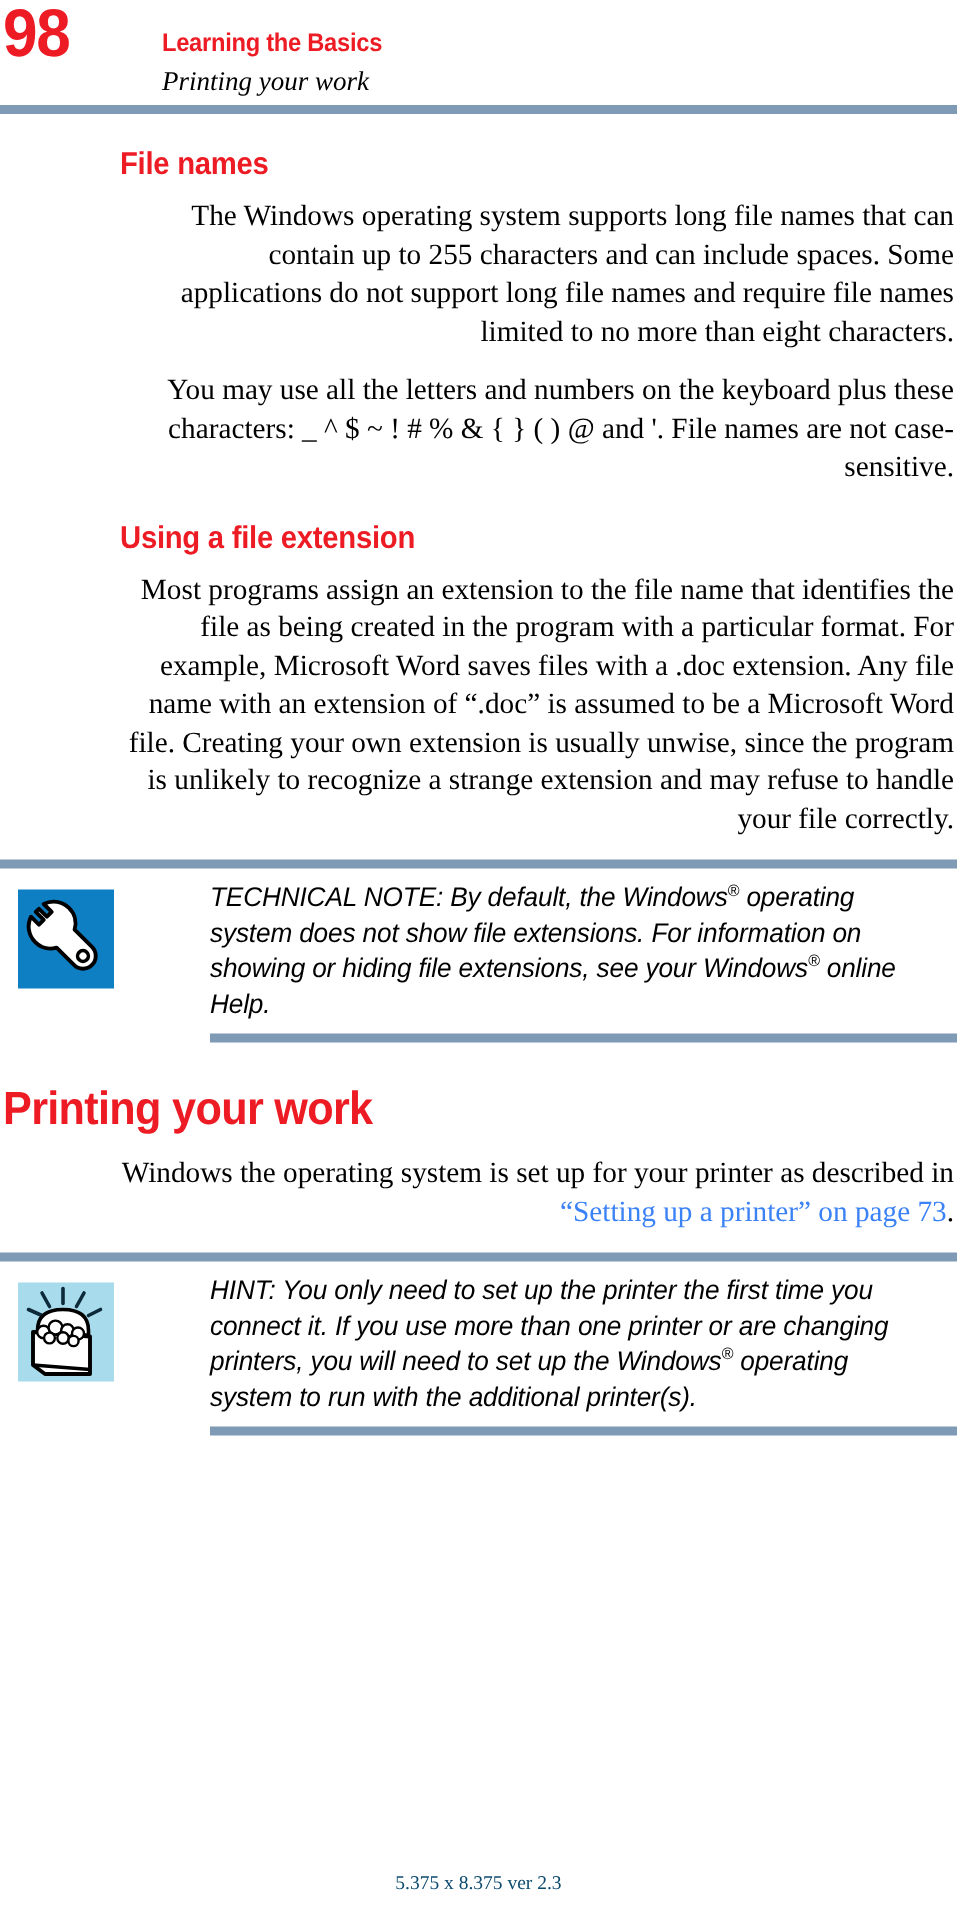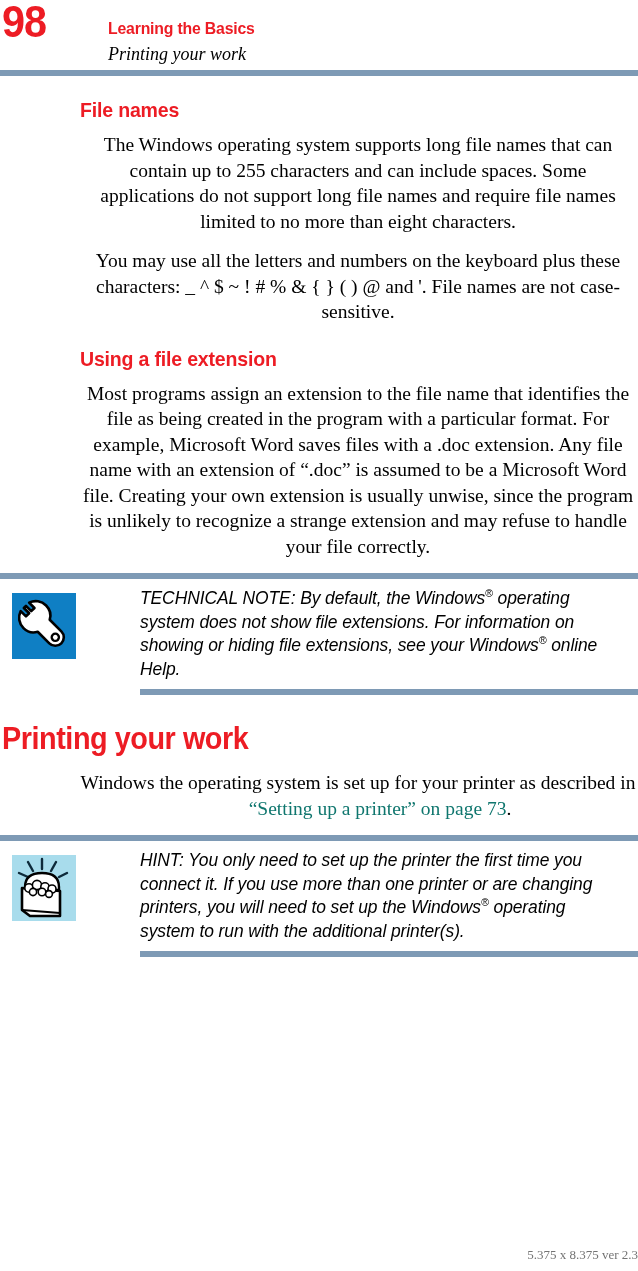--- a/index.html
+++ b/index.html
@@ -105,24 +105,24 @@
     margin: 26px 0 14px 2px;
     letter-spacing: -0.5px;
     transform: scaleX(0.93);
     transform-origin: left top;
   }
   p.body {
     font-family: "Liberation Serif", "DejaVu Serif", serif;
     font-size: 19.5px;
     line-height: 25.5px;
     margin: 0 2px 14px 80px;
-    text-align: center;
+    text-align: right;
   }
   a.xref {
-    color: #0f766e;
+    color: #3b82f6;
     text-decoration: none;
     margin-left: 44px;
   }
 
   
   .note {
     position: relative;
     padding: 0;
   }
   .note-body {
@@ -163,25 +163,25 @@
   .icon-box.tech { background: #0f7fc4; }
   .icon-box.hint { background: #a8dcec; }
   .icon-box svg { display: block; }
 
   
   .footer {
     position: absolute;
     left: 0;
     right: 0;
     bottom: 8px;
-    text-align: right;
+    text-align: center;
     font-family: "Liberation Serif", "DejaVu Serif", serif;
     font-size: 13px;
     line-height: 16px;
-    color: #737373;
+    color: #0c4a6e;
   }
 </style>
 </head>
 <body>
 
 <div class="page-header">
   <div class="folio">98</div>
   <div class="header-titles">
     <div class="header-chapter">Learning the Basics</div>
     <div class="header-section">Printing your work</div>

